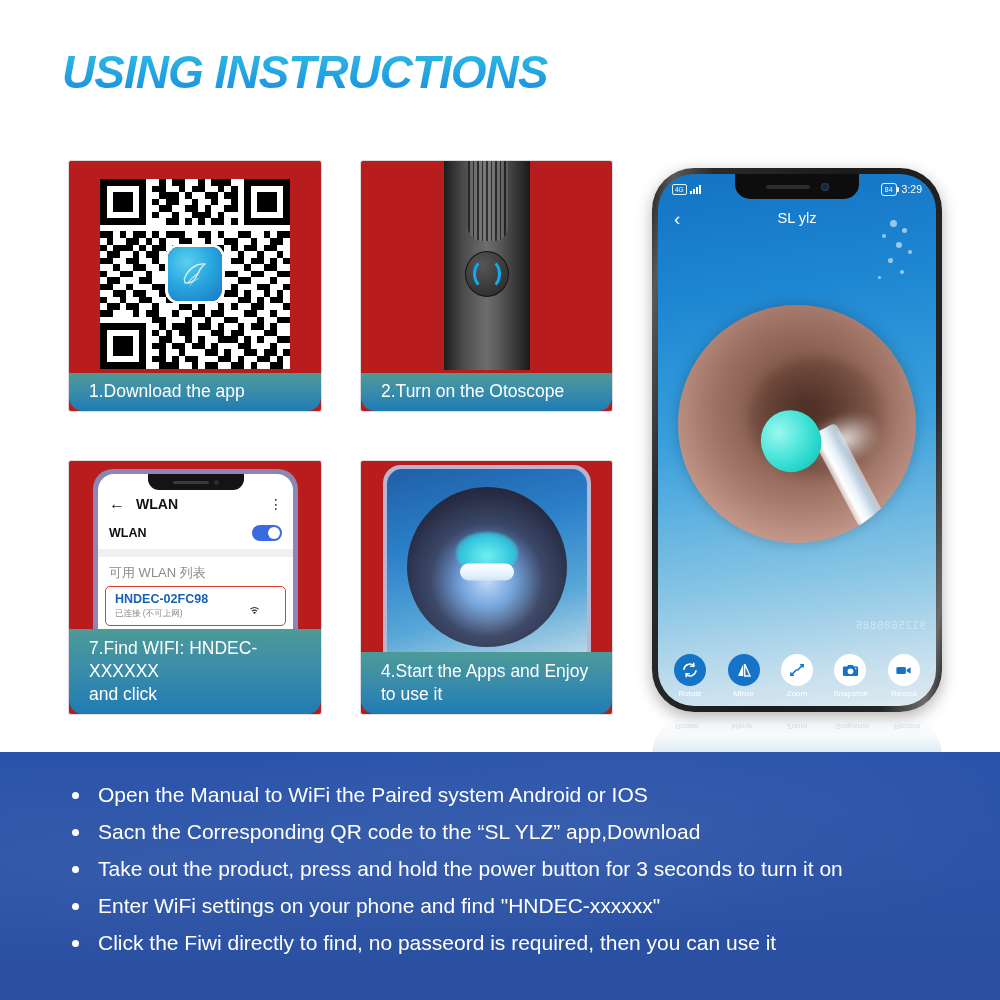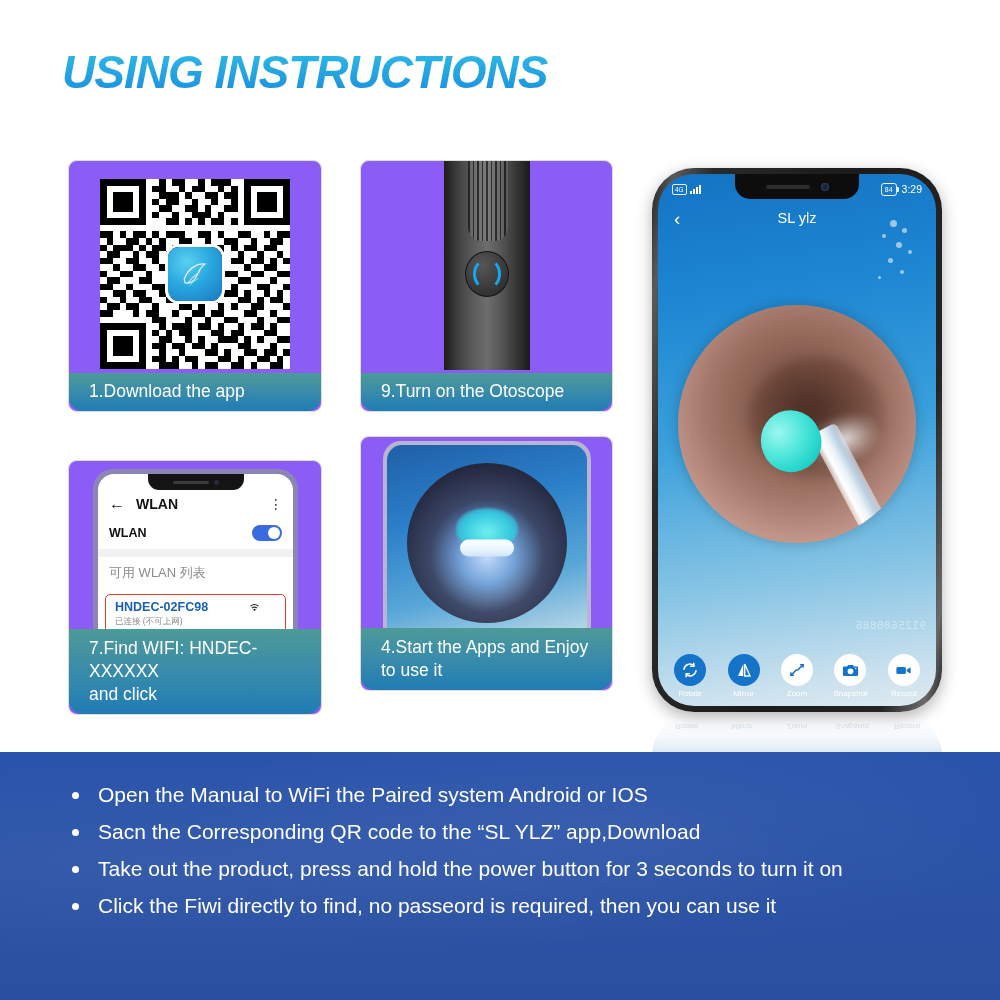--- a/index.html
+++ b/index.html
@@ -14,37 +14,37 @@
     position:absolute;left:62px;top:34px;width:880px;height:76px;
     font-size:46px;font-weight:bold;font-style:italic;letter-spacing:-1px;
     background:linear-gradient(180deg,#35c0e8 0%,#2bb6e4 28%,#1e96e0 70%,#1b86dd 100%);
     -webkit-background-clip:text;background-clip:text;color:transparent;
     -webkit-text-fill-color:transparent;
     white-space:nowrap;line-height:76px;
   }
 
   
   .card{
-    position:absolute;background:#8b5cf6;border:1px solid #dcdcdc;
-    border-radius:9px;overflow:hidden;box-sizing:border-box;
+    position:absolute;background:#b91c1c;border:1px solid #dcdcdc;
+    border-radius:3px;overflow:hidden;box-sizing:border-box;
   }
   .card-body{position:absolute;left:0;right:0;top:0;bottom:0;overflow:hidden;}
   .caption{
     position:absolute;left:0;right:0;bottom:0;
     background:linear-gradient(180deg,#4d9a98 0%,#3b8da9 45%,#1f7cb4 100%);
     color:#fff;font-size:17.5px;line-height:23px;
     padding:7px 0 8px 20px;box-sizing:border-box;
     border-bottom-left-radius:14px;border-bottom-right-radius:14px;
   }
   .caption.two-line{padding-top:8px;}
 
   #card1{left:68px;top:160px;width:254px;height:252px;}
   #card2{left:360px;top:160px;width:253px;height:252px;}
   #card3{left:68px;top:460px;width:254px;height:255px;}
-  #card4{left:360px;top:436px;width:253px;height:255px;}
+  #card4{left:360px;top:460px;width:253px;height:255px;}
 
   
   .qr-wrap{position:absolute;left:28px;top:18px;width:196px;height:190px;}
   .qr-canvas{width:100%;height:100%;display:block;}
   .qr-logo{
     position:absolute;left:50%;top:50%;transform:translate(-50%,-50%);
     width:54px;height:54px;border-radius:11px;
     background:radial-gradient(circle at 35% 28%,#5ad0f0 0%,#2aa8e0 45%,#1878c4 100%);
     box-shadow:0 0 0 3px #fff;
     display:flex;align-items:center;justify-content:center;
@@ -107,22 +107,22 @@
   .toggle{
     margin-left:auto;width:30px;height:16px;border-radius:9px;background:#3a6ae0;
     position:relative;
   }
   .toggle-knob{
     position:absolute;right:2px;top:2px;width:12px;height:12px;border-radius:50%;background:#fff;
   }
   .wlan-sep{height:8px;background:#f1f1f3;}
   .wlan-sub{font-size:13px;color:#8b8b8b;padding:7px 11px 4px 11px;}
   .wlan-hit{
-    margin:8px 7px;border:1.6px solid #e8392b;border-radius:5px;
-    padding:5px 23px 6px 9px;display:flex;align-items:flex-start;
+    margin:0 7px;border:1.6px solid #e8392b;border-radius:5px;
+    padding:5px 23px 6px 9px;display:flex;align-items:flex-end;
   }
   .hit-ssid{font-size:12.5px;font-weight:bold;color:#1861b5;line-height:15px;}
   .hit-sub{font-size:8.5px;color:#8d8d8d;line-height:12px;}
   .wifi-ico{margin-left:auto;font-size:14px;color:#333;}
   .wlan-blur{
     margin:9px 11px 0 11px;height:13px;border-radius:3px;
     background:linear-gradient(90deg,#d7d7d7,#e6e6e6 62%,transparent 62%);
     filter:blur(2.2px);opacity:.85;
   }
   .wlan-blur.b2{margin-top:18px;}
@@ -524,21 +524,21 @@
 
 <div class="card" id="card2">
   <div class="card-body">
     <div class="device">
       <div class="device-ribs"></div>
       <div class="device-btn">
         <div class="device-led"></div>
       </div>
     </div>
   </div>
-  <div class="caption">9.Turn on the Otoscope</div>
+  <div class="caption">2.Turn on the Otoscope</div>
 </div>
 
 <div class="card" id="card3">
   <div class="card-body">
     <div class="mini-phone">
       <div class="mini-screen">
         <div class="mini-notch">
           <span class="notch-speaker"></span>
           <span class="notch-cam"></span>
         </div>
@@ -704,15 +704,16 @@
   <span>Zoom</span>
   <span>Snapshot</span>
   <span>Record</span>
 </div>
 
 <div id="banner">
   <ul class="b-list">
     <li class="b-item">Open the Manual to WiFi the Paired system Android or IOS</li>
     <li class="b-item">Sacn the Corresponding QR code to the “SL YLZ”  app,Download</li>
     <li class="b-item">Take out the product, press and hold the power button for 3 seconds to turn it on</li>
+    <li class="b-item">Enter WiFi settings on your phone and find "HNDEC-xxxxxx"</li>
     <li class="b-item">Click the Fiwi directly to find, no passeord is required, then you can use it</li>
   </ul>
 </div>
 
 </body></html>

